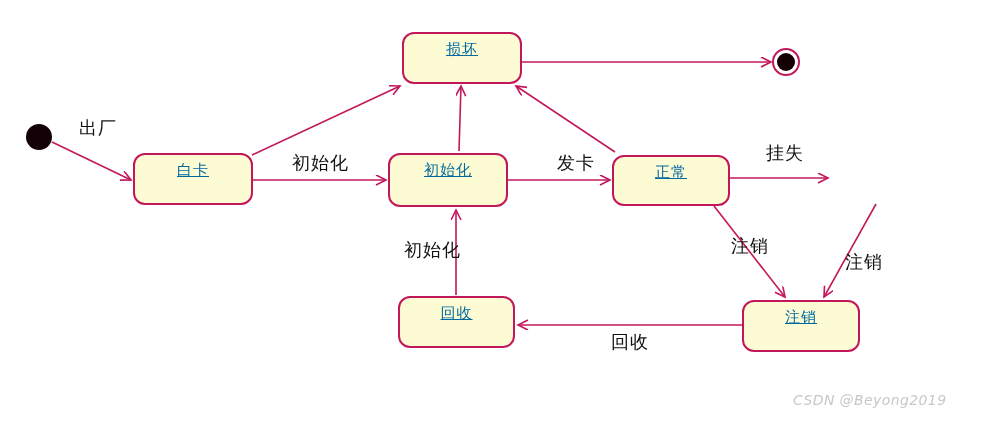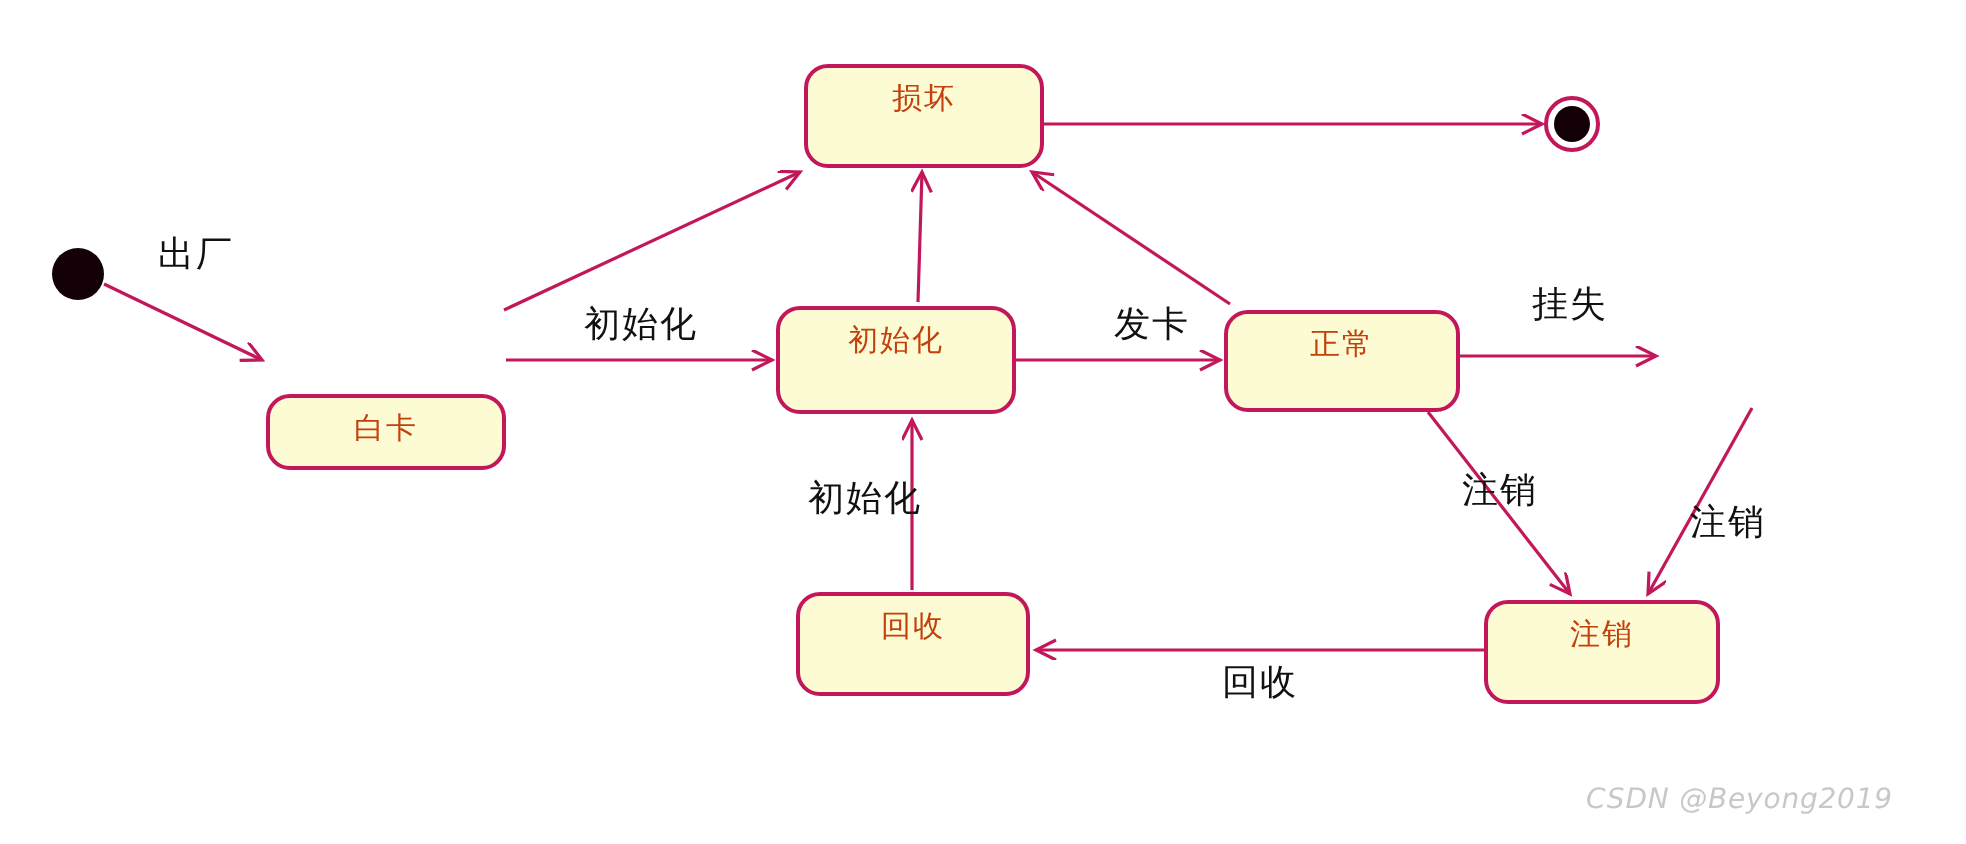--- a/index.html
+++ b/index.html
@@ -28,24 +28,25 @@
     background: #fcfbd3;
     border: 2px solid #c2185b;
     border-radius: 12px;
     display: flex;
     align-items: flex-start;
     justify-content: center;
     padding-top: 6px;
   }
   .state-label {
     font-size: 15px;
-    color: #c2410c;
+    color: #0369a1;
     letter-spacing: 1px;
     line-height: 18px;
     white-space: nowrap;
+    text-decoration: underline;
   }
   .edge-label {
     position: absolute;
     font-size: 18px;
     color: #111111;
     letter-spacing: 1px;
     white-space: nowrap;
     line-height: 16px;
   }
   .watermark {
@@ -97,21 +98,21 @@
     </g>
 
     <circle cx="39" cy="137" r="13" fill="#140007"></circle>
 
     <g>
       <circle cx="786" cy="62" r="13" fill="#ffffff" stroke="#c2185b" stroke-width="2"></circle>
       <circle cx="786" cy="62" r="9" fill="#140007"></circle>
     </g>
   </svg>
 
-  <div class="state-box" style="left:133px; top:153px; width:120px; height:38px;margin-top:44px;">
+  <div class="state-box" style="left:133px; top:153px; width:120px; height:52px;">
     <span class="state-label">白卡</span>
   </div>
 
   <div class="state-box" style="left:402px; top:32px; width:120px; height:52px;">
     <span class="state-label">损坏</span>
   </div>
 
   <div class="state-box" style="left:388px; top:153px; width:120px; height:54px;">
     <span class="state-label">初始化</span>
   </div>

